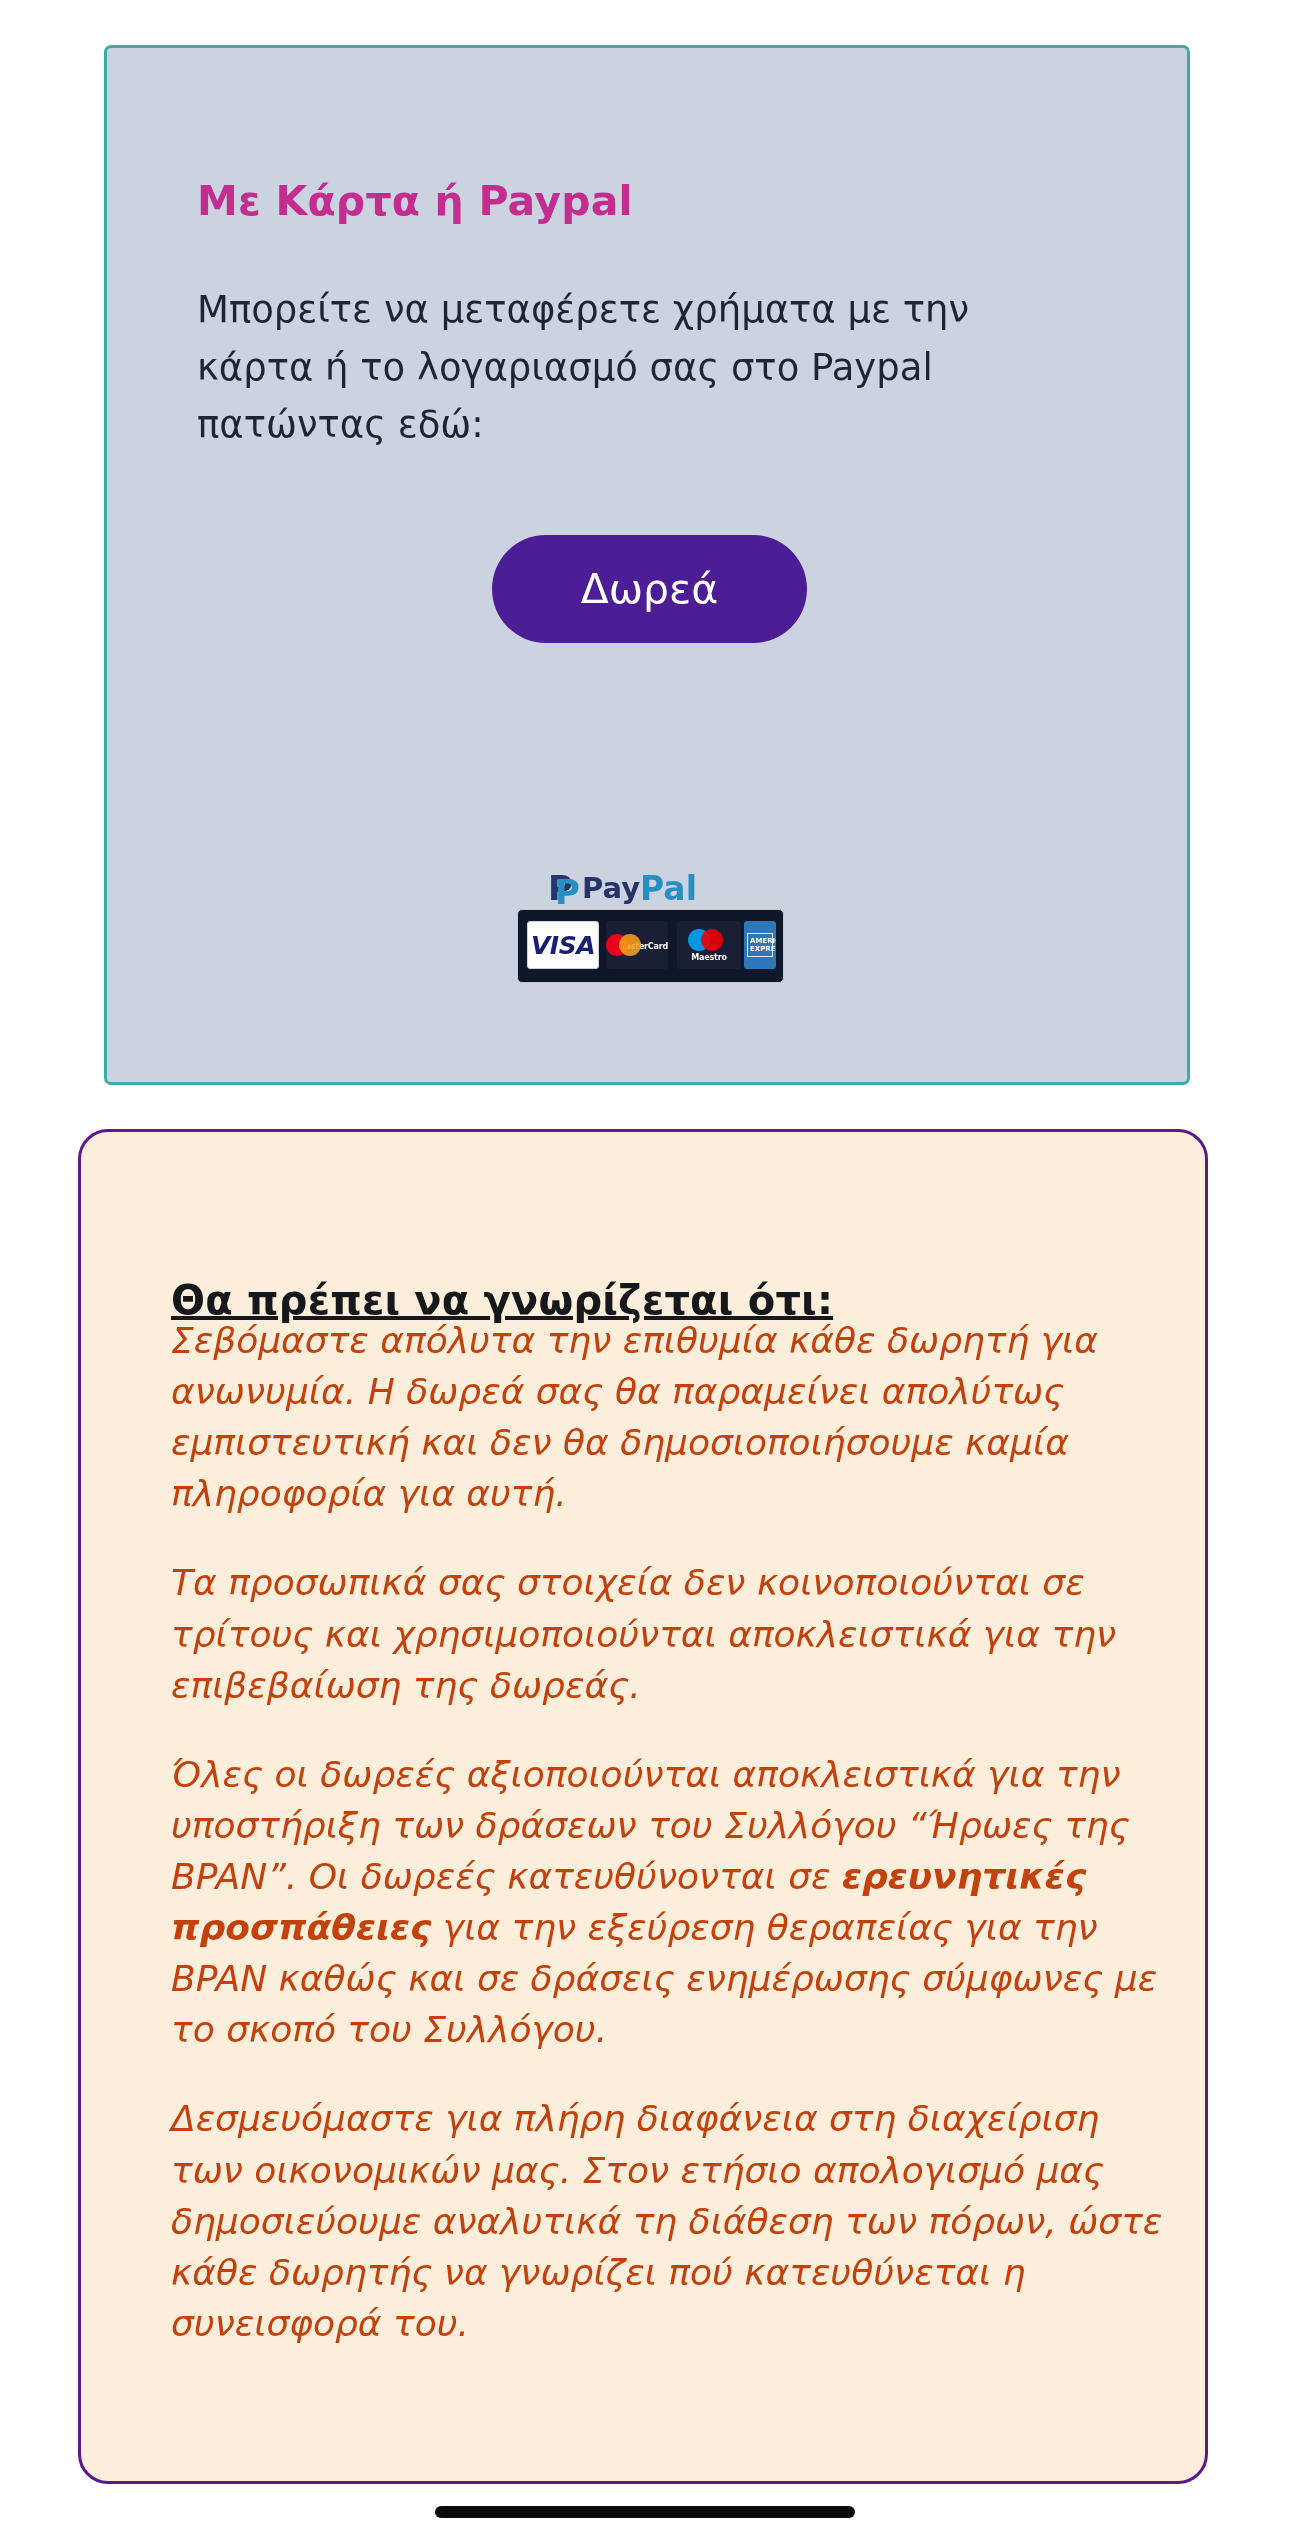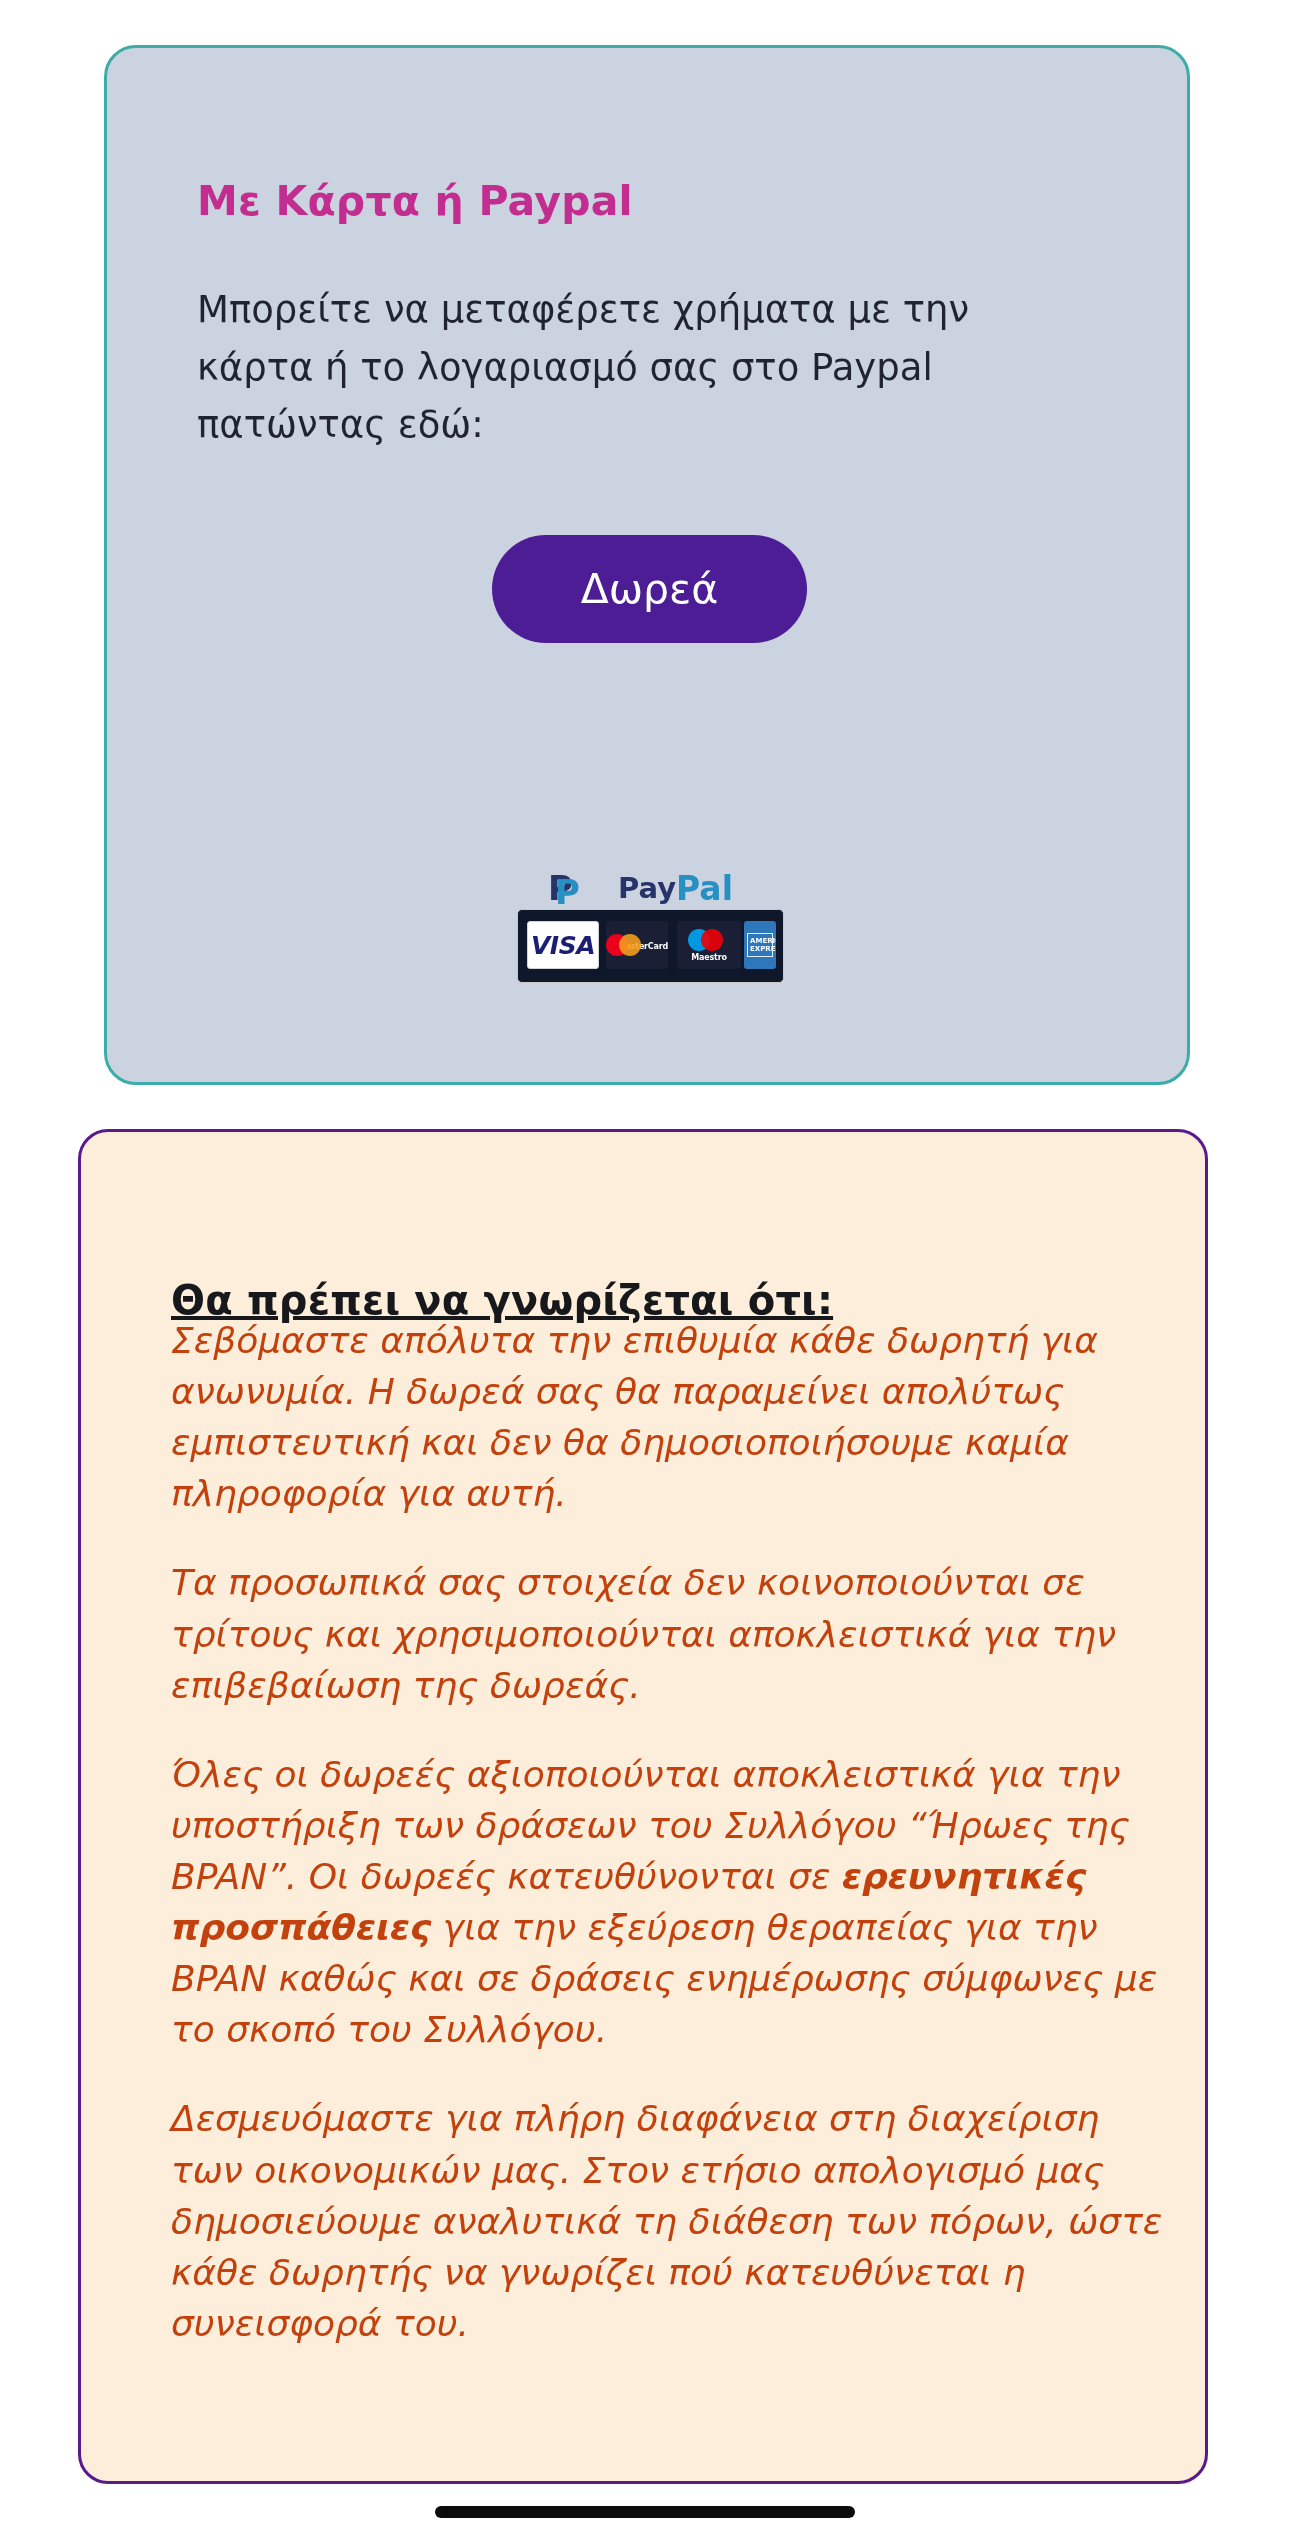--- a/index.html
+++ b/index.html
@@ -23,21 +23,21 @@
   
   .pay-card {
     position: absolute;
     left: 104px;
     top: 45px;
     width: 1086px;
     height: 1040px;
     box-sizing: border-box;
     background: #ccd3e0;
     border: 3px solid #3aada8;
-    border-radius: 32px;
+    border-radius: 7px;
   }
 
   .pay-title {
     position: absolute;
     left: 90px;
     top: 95px;
     font-size: 41px;
     font-weight: 700;
     color: #c32d8f;
     letter-spacing: 0.2px;
@@ -97,21 +97,21 @@
   }
   .pp-mark span {
     position: absolute;
     font-size: 34px;
     line-height: 34px;
     font-weight: 700;
     font-family: "DejaVu Sans", "Liberation Sans", sans-serif;
   }
   .pp-mark .b1 { color: #27346a; left: 0; top: 0; }
   .pp-mark .b2 { color: #2790c3; left: 7px; top: 4px; }
-  .pp-word-pay { color: #27346a; font-size: 29px; font-weight: 700; margin-left: 36px; }
+  .pp-word-pay { color: #27346a; font-size: 29px; font-weight: 700; }
   .pp-word-pal { color: #2790c3; font-size: 33px; font-weight: 700; }
 
   .cards-box {
     position: absolute;
     left: 0;
     top: 41px;
     width: 265px;
     height: 72px;
     background: #0f172a;
     border: 1px solid #c9c9c4;

